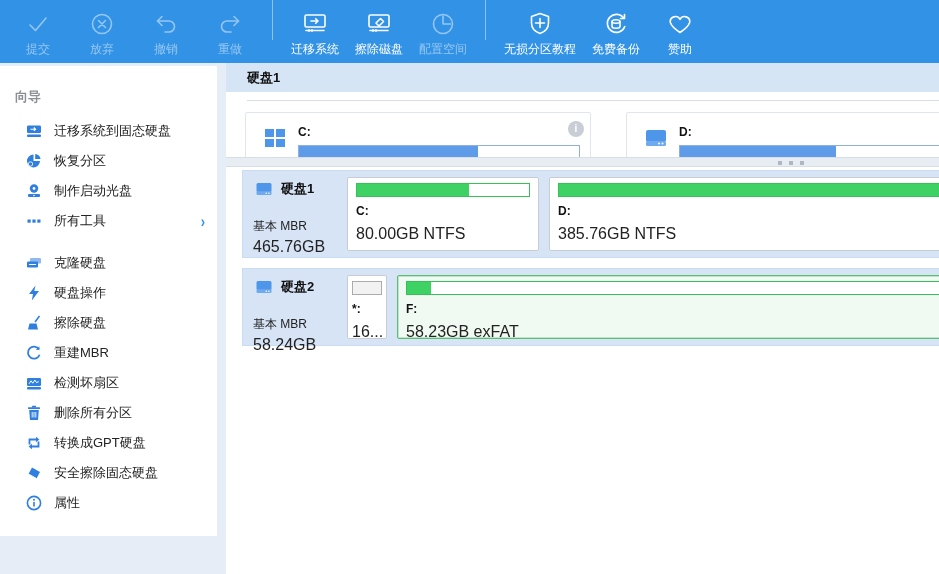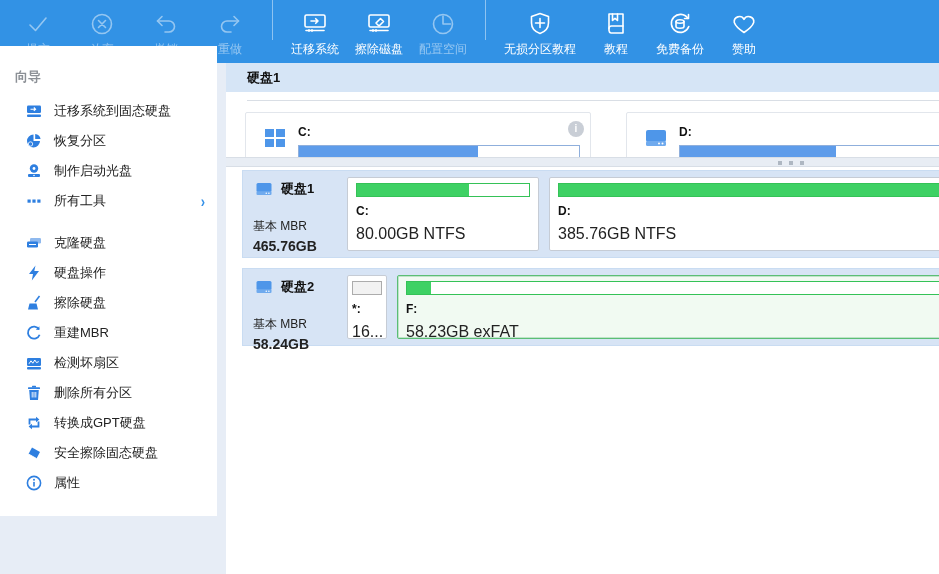--- a/index.html
+++ b/index.html
@@ -12,21 +12,21 @@
     background:#3292E5; display:flex; align-items:flex-start; padding-left:6px; }
   .tb-item { display:flex; flex-direction:column; align-items:center; justify-content:center;
     height:63px; min-width:64px; padding:0 8px; color:#fff; cursor:pointer; }
   .tb-item .tb-icon { height:32px; display:flex; align-items:flex-end; justify-content:center; }
   .tb-item .tb-label { font-size:12px; margin-top:3px; white-space:nowrap; }
   .tb-item.disabled { opacity:.48; cursor:default; }
   .tb-sep { width:1px; height:40px; background:rgba(255,255,255,.45); margin:0 10px; }
   .tb-item svg { stroke:#fff; fill:none; stroke-width:1.6; stroke-linecap:round; stroke-linejoin:round; }
 
   
-  .sidebar { position:absolute; left:0; top:46px; width:217px; height:470px;
+  .sidebar { position:absolute; left:0; top:66px; width:217px; height:470px;
     background:#fff; padding:14px 0 0 0; }
   .sb-header { color:#8C9096; font-size:13px; font-weight:bold; padding:8px 0 10px 15px; }
   .sb-gap { height:12px; }
   .sb-item { display:flex; align-items:center; height:30px; padding-left:26px; cursor:pointer;
     color:#222; font-size:13px; }
   .sb-icon { width:16px; height:16px; margin-right:12px; flex:0 0 16px; display:flex; }
   .sb-chevron { margin-left:auto; margin-right:12px; color:#3390E8; font-size:13px; font-weight:bold;
     transform:scaleY(1.3); }
 
   
@@ -62,21 +62,21 @@
     background:#fff; padding:3px 0 0 16px; overflow:hidden; }
   .disk-row { display:flex; align-items:stretch; background:#D7E4F5; border:1px solid #C9DCF2;
     width:770px; margin-bottom:10px; padding:6px 6px; }
   .disk-row.r1 { height:88px; }
   .disk-row.r2 { height:78px; }
   .disk-info { width:98px; flex:0 0 98px; padding:3px 0 0 4px; color:#222; cursor:default; }
   .disk-name-line { display:flex; align-items:center; gap:6px; }
   .disk-name-line svg { width:22px; height:18px; }
   .disk-name { font-size:13px; font-weight:bold; color:#111; }
   .disk-type { font-size:12px; margin-top:20px; }
-  .disk-size { font-size:14px; margin-top:3px;font-weight:bold; }
+  .disk-size { font-size:16px; margin-top:3px; }
   .partitions { display:flex; gap:10px; flex:1; overflow:hidden; }
   .part { background:#fff; border:1px solid #C6CCD5; border-radius:2px; padding:5px 8px;
     cursor:pointer; position:relative; }
   .part.selected { background:#F1FAF2; border:1px solid #5BBE75; box-shadow:inset 0 0 0 1px #BFE4C9; }
   .part-bar { height:14px; border:1px solid #35C257; background:#fff; }
   .part-bar-fill { height:100%; background:#3ED164; }
   .part-bar.gray { border-color:#ACACAC; background:#F2F2F2; }
   .part-bar.gray .part-bar-fill { background:transparent; }
   .part-label { font-size:12px; font-weight:bold; color:#111; margin-top:7px; white-space:nowrap; }
   .part-info { font-size:16px; color:#222; margin-top:7px; white-space:nowrap; overflow:hidden; }
@@ -174,30 +174,20 @@
     <div class="tb-item">
       <span class="tb-icon">
         <svg width="28" height="28" viewBox="0 0 28 28">
             <path d="M14 3.5l8.5 3v6.5c0 5-3.6 8.7-8.5 10.5-4.9-1.8-8.5-5.5-8.5-10.5V6.5z"></path>
             <path d="M14 8.5v9M9.5 13h9"></path>
           </svg>
       </span>
       <span class="tb-label">无损分区教程</span>
     </div>
 
-    <div class="tb-item">
-      <span class="tb-icon">
-        <svg width="28" height="28" viewBox="0 0 28 28">
-            <path d="M7 4h14v19H9a2.5 2.5 0 0 1-2-2.4z"></path>
-            <path d="M7 18.6A2.4 2.4 0 0 1 9.4 16H21"></path>
-            <path d="M10.5 4v6.5L13 8.3l2.5 2.2V4"></path>
-          </svg>
-      </span>
-      <span class="tb-label">教程</span>
-    </div>
 
     <div class="tb-item">
       <span class="tb-icon">
         <svg width="30" height="28" viewBox="0 0 28 28">
             <path d="M22.8 16.5a9 9 0 1 1-1-8.2"></path>
             <path d="M22.5 4.5v4h-4"></path>
             <ellipse cx="14" cy="11.5" rx="4" ry="1.7"></ellipse>
             <path d="M10 11.5v5c0 .9 1.8 1.7 4 1.7s4-.8 4-1.7v-5"></path>
           </svg>
       </span>

